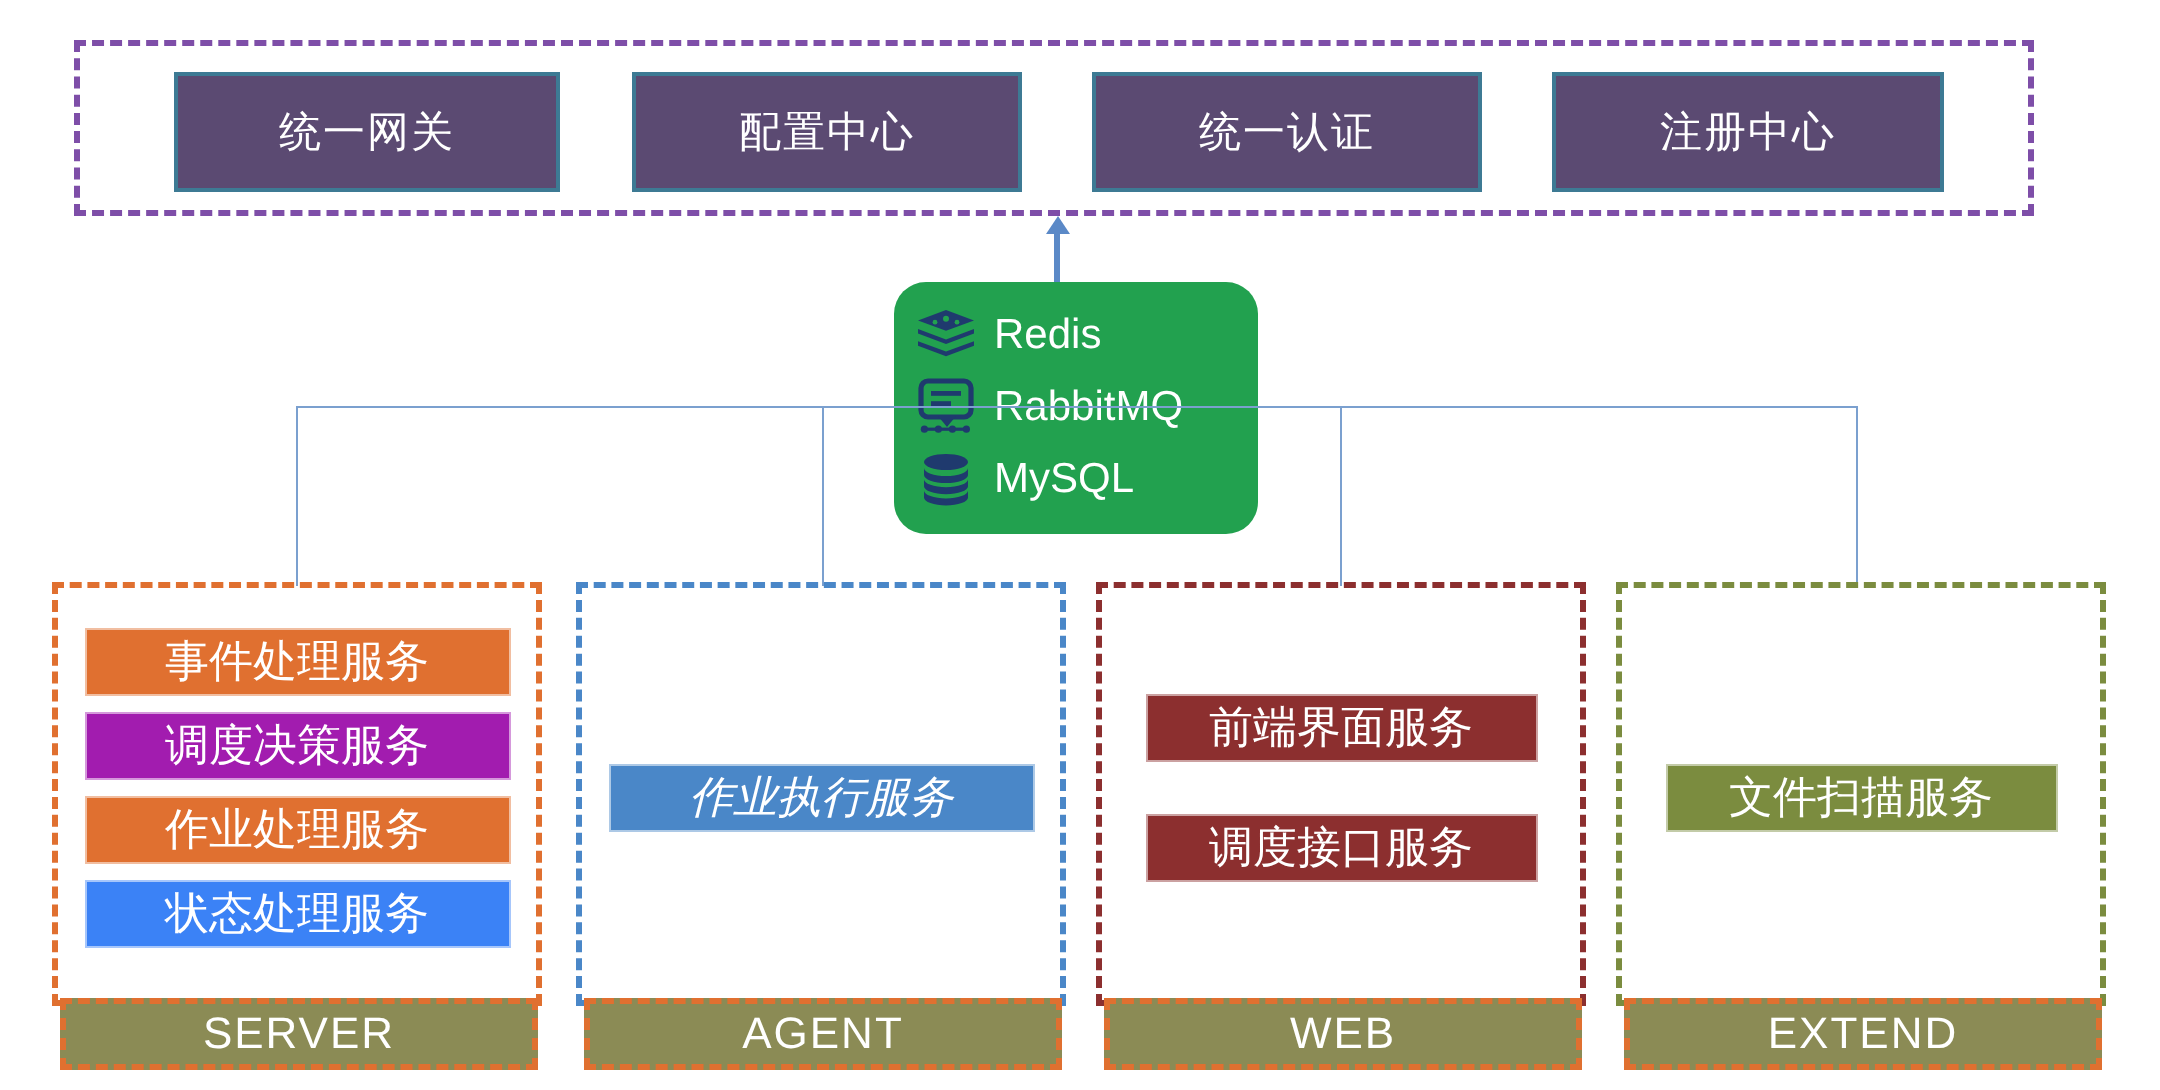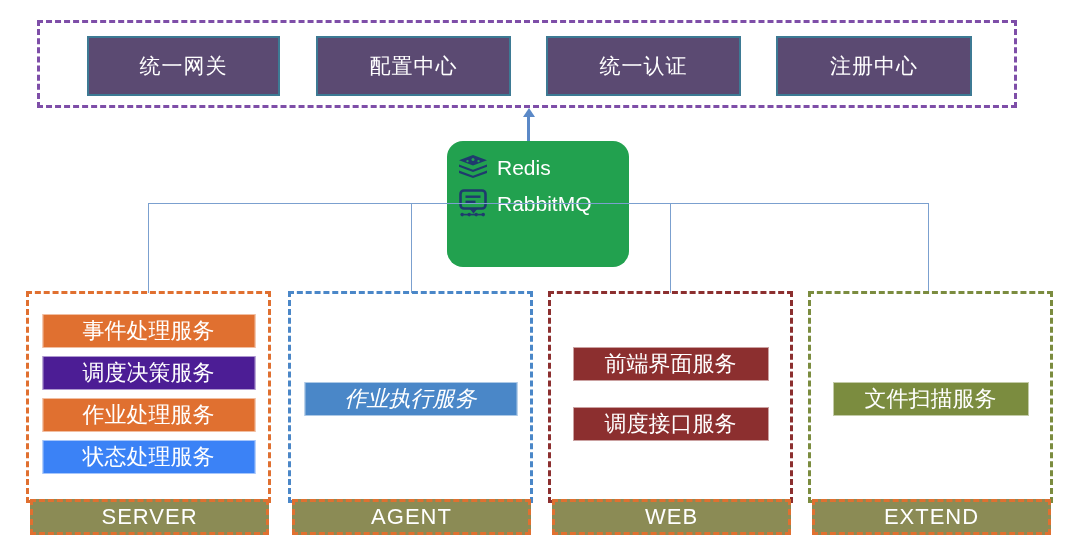--- a/index.html
+++ b/index.html
@@ -186,33 +186,46 @@
             <circle cx="18.2" cy="25.6" r="1.8"></circle>
             <circle cx="25.2" cy="25.6" r="1.8"></circle>
             <rect x="5.6" y="24.8" width="4.4" height="1.6"></rect>
             <rect x="12.6" y="24.8" width="4.4" height="1.6"></rect>
             <rect x="19.6" y="24.8" width="4.4" height="1.6"></rect>
           </g>
         </svg>
       </span>
       <span class="mw-label">RabbitMQ</span>
     </div>
+    <div class="mw-row">
+      <span class="mw-icon">
+        <svg width="28" height="28" viewBox="0 0 28 28">
+          <g fill="#1f3a6e">
+            <ellipse cx="14" cy="5" rx="11" ry="4"></ellipse>
+            <path d="M3 8 L3 11.5 A11 4 0 0 0 25 11.5 L25 8 A11 4 0 0 1 3 8 Z"></path>
+            <path d="M3 13.6 L3 17.1 A11 4 0 0 0 25 17.1 L25 13.6 A11 4 0 0 1 3 13.6 Z"></path>
+            <path d="M3 19.2 L3 22.7 A11 4 0 0 0 25 22.7 L25 19.2 A11 4 0 0 1 3 19.2 Z"></path>
+          </g>
+        </svg>
+      </span>
+      <span class="mw-label">MySQL</span>
+    </div>
   </div>
 
   <div class="conn conn-h" style="left:148px; top:203px; width:781px;"></div>
   <div class="conn conn-v" style="left:148px; top:203px; height:90px;"></div>
   <div class="conn conn-v" style="left:411px; top:203px; height:90px;"></div>
   <div class="conn conn-v" style="left:670px; top:203px; height:90px;"></div>
   <div class="conn conn-v" style="left:928px; top:203px; height:90px;"></div>
 
   <div class="col" style="left:26px; width:245px; border-color:#e07030;">
     <div class="svc" style="top:20px;  width:213px; background:#e07030;">
       <span>事件处理服务</span>
     </div>
-    <div class="svc" style="top:62px;  width:213px; background:#4c1d95;">
+    <div class="svc" style="top:62px;  width:213px; background:#a21caf;">
       <span>调度决策服务</span>
     </div>
     <div class="svc" style="top:104px; width:213px; background:#e07030;">
       <span>作业处理服务</span>
     </div>
     <div class="svc" style="top:146px; width:213px; background:#3b82f6;">
       <span>状态处理服务</span>
     </div>
   </div>
   <div class="col-label" style="left:30px; top:499px; width:239px;">

